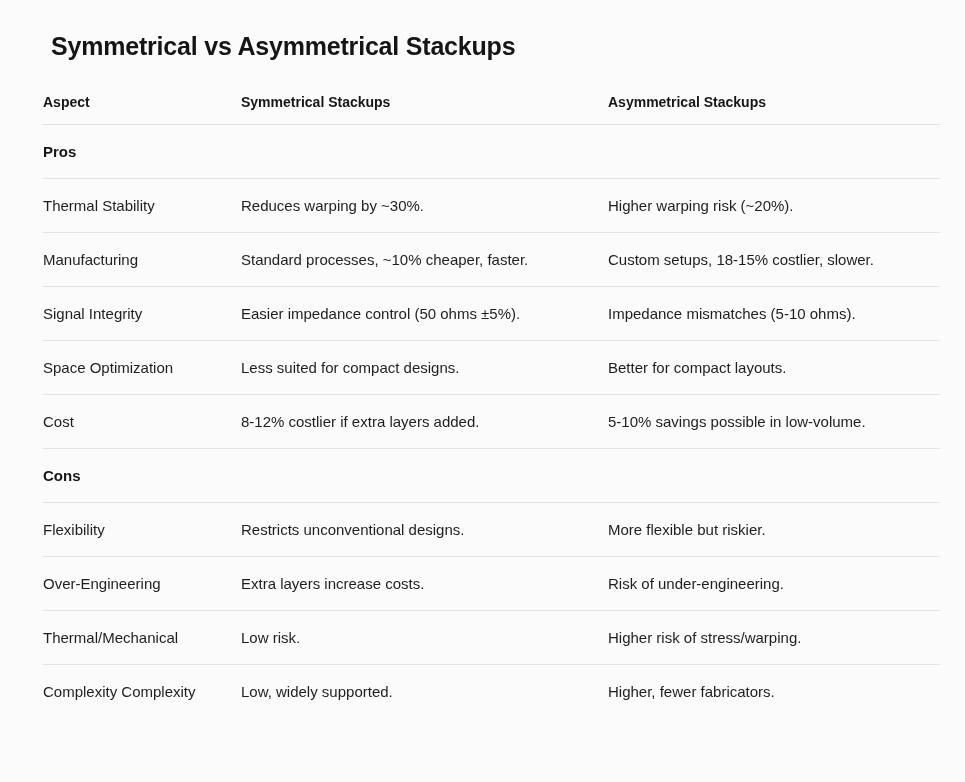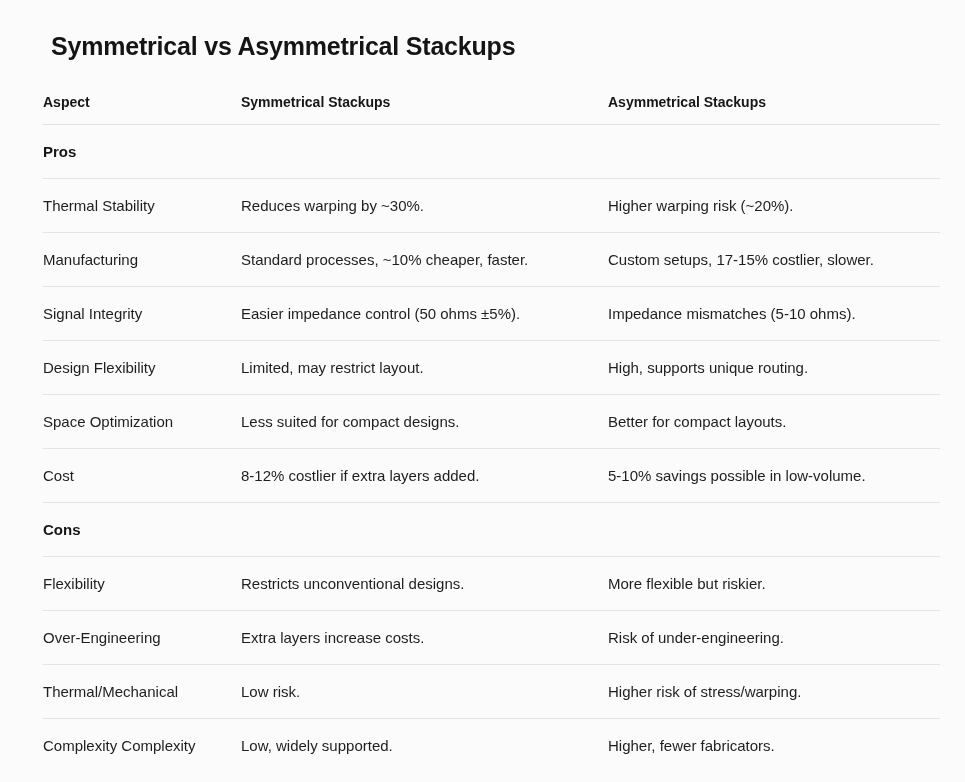--- a/index.html
+++ b/index.html
@@ -79,34 +79,29 @@
 
     <div class="row">
       <div class="cell">Thermal Stability</div>
       <div class="cell">Reduces warping by ~30%.</div>
       <div class="cell">Higher warping risk (~20%).</div>
     </div>
 
     <div class="row">
       <div class="cell">Manufacturing</div>
       <div class="cell">Standard processes, ~10% cheaper, faster.</div>
-      <div class="cell">Custom setups, 17-15% costlier, slower.</div>
+      <div class="cell">Custom setups, 18-15% costlier, slower.</div>
     </div>
 
     <div class="row">
       <div class="cell">Signal Integrity</div>
       <div class="cell">Easier impedance control (50 ohms ±5%).</div>
       <div class="cell">Impedance mismatches (5-10 ohms).</div>
     </div>
 
-    <div class="row">
-      <div class="cell">Design Flexibility</div>
-      <div class="cell">Limited, may restrict layout.</div>
-      <div class="cell">High, supports unique routing.</div>
-    </div>
 
     <div class="row">
       <div class="cell">Space Optimization</div>
       <div class="cell">Less suited for compact designs.</div>
       <div class="cell">Better for compact layouts.</div>
     </div>
 
     <div class="row">
       <div class="cell">Cost</div>
       <div class="cell">8-12% costlier if extra layers added.</div>

